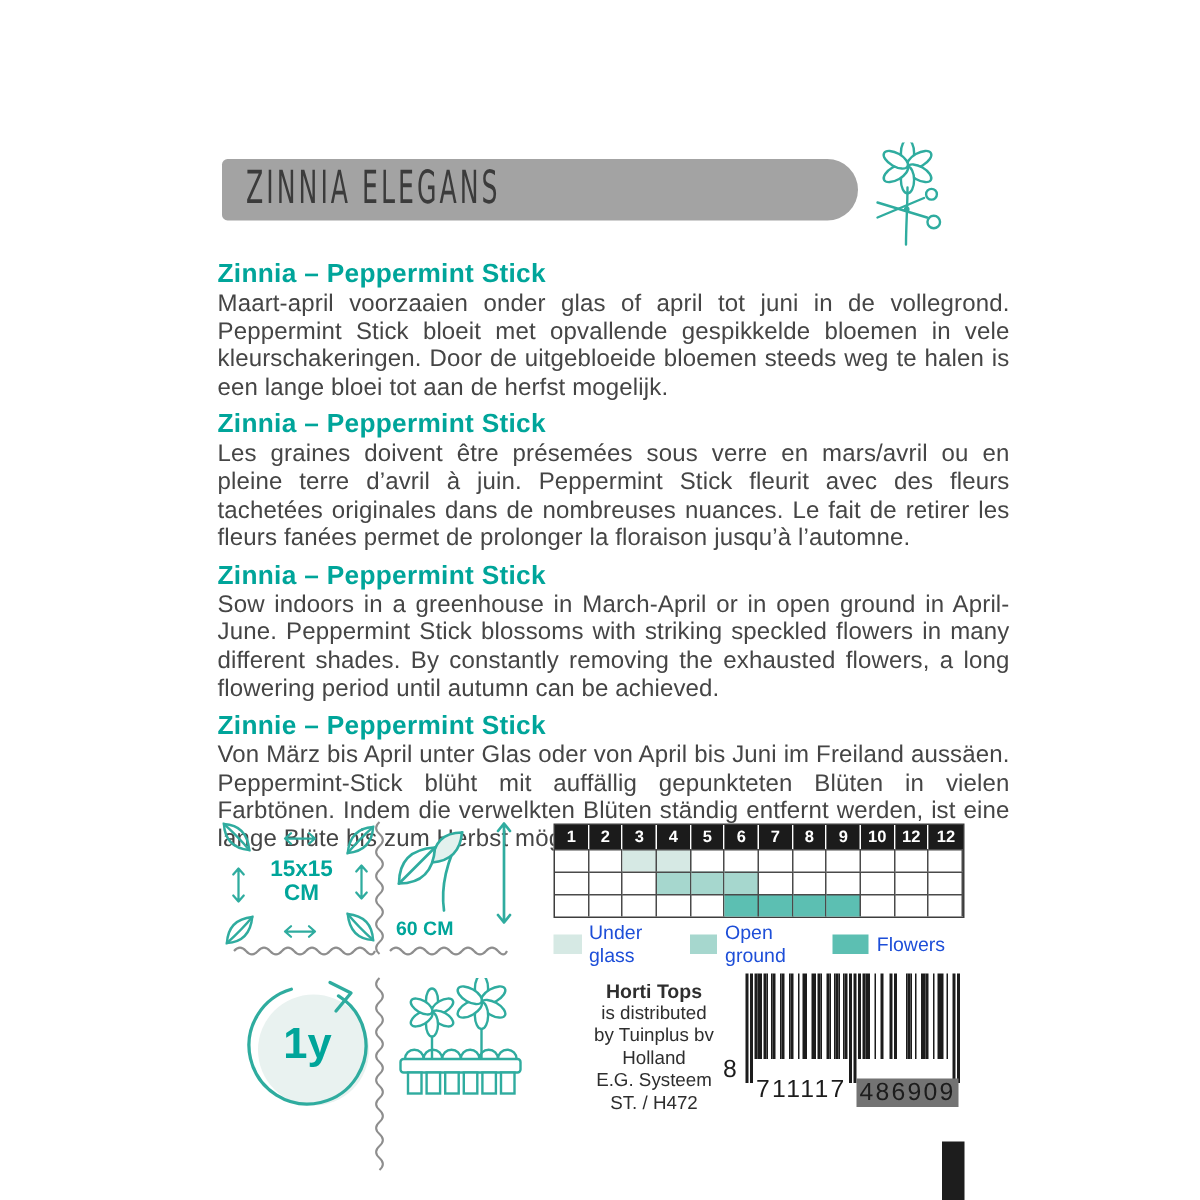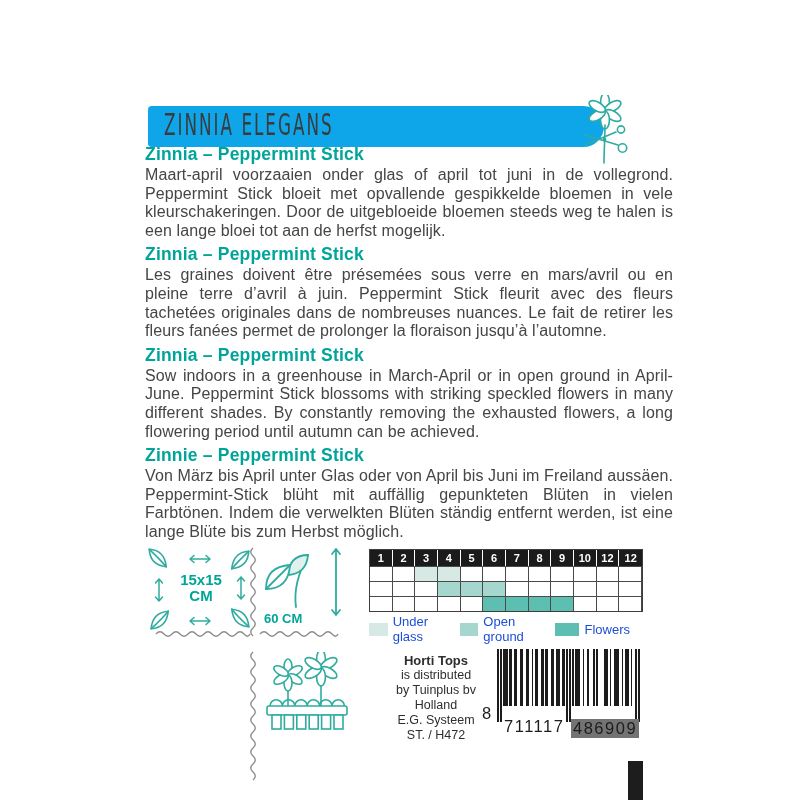--- a/index.html
+++ b/index.html
@@ -1,29 +1,29 @@
 <!DOCTYPE html>
 <html><head>
 <meta charset="utf-8">
 <style>
   html,body{margin:0;padding:0;background:#ffffff;}
   .page{position:relative;width:800px;height:800px;background:#ffffff;overflow:hidden;
         font-family:"Liberation Sans",sans-serif;}
 
   
   .banner{position:absolute;left:148px;top:106px;width:424px;height:41px;
-          background:#0ea5e9;border-radius:4px 22px 22px 4px;padding-left:32px;}
+          background:#a3a3a3;border-radius:4px 22px 22px 4px;}
   .banner .title{position:absolute;left:16px;top:7px;display:inline-block;
           font-family:"DejaVu Sans",sans-serif;font-size:21px;color:#3b3b3b;
           letter-spacing:2.5px;transform:scaleY(1.45) scaleX(0.8);transform-origin:left center;
           white-space:nowrap;}
   .hdr-icon{position:absolute;left:580px;top:95px;}
 
   
-  .text-col{position:absolute;left:145px;top:144px;width:528px;}
+  .text-col{position:absolute;left:145px;top:172px;width:528px;}
   .text-col section{margin:0 0 3px 0;}
   .text-col h3{margin:0;font-size:17.5px;line-height:21px;font-weight:bold;
                color:#00A59A;letter-spacing:.2px;}
   .text-col p{margin:1px 0 4px 0;font-size:16px;line-height:18.6px;text-align:justify;
               color:#454545;letter-spacing:.1px;}
 
   
   .abs{position:absolute;}
   .spacing-block{left:146px;top:546px;width:110px;height:90px;}
   .spacing-label{position:absolute;left:0;top:26px;width:110px;text-align:center;
@@ -256,20 +256,28 @@
       <div class="legend-item">
         <span class="swatch" style="background: rgb(166, 215, 206);"></span>
         <span class="legend-label">Open ground</span>
       </div>
       <div class="legend-item">
         <span class="swatch" style="background: rgb(92, 191, 178);"></span>
         <span class="legend-label">Flowers</span>
       </div>
     </div>
 
+  <div class="abs cycle-block">
+    <svg width="92" height="96" viewBox="0 0 92 96">
+      <circle cx="47" cy="50" r="37" fill="#E9F2F0"></circle>
+      <circle cx="43" cy="47" r="39" fill="none" stroke="#2FAC9F" stroke-width="2.2" stroke-dasharray="212 34" transform="rotate(-58 43 47)" stroke-linecap="round"></circle>
+      <path d="M58 5 L72 12 L62 24" fill="none" stroke="#2FAC9F" stroke-width="2.2" stroke-linejoin="round" stroke-linecap="round"></path>
+    </svg>
+    <div class="cycle-label">1y</div>
+  </div>
 
   <svg class="abs" style="left:248px;top:650px" width="10" height="132" viewBox="0 0 10 132">
     <path d="M5 2 Q0.5 6 5 10 T5 18 T5 26 T5 34 T5 42 T5 50 T5 58 T5 66 T5 74 T5 82 T5 90 T5 98 T5 106 T5 114 T5 122 T5 130" fill="none" stroke="#8E8E8E" stroke-width="1.4"></path>
   </svg>
 
   <svg class="abs" style="left:264px;top:652px" width="86" height="82" viewBox="0 0 86 82">
     <g stroke="#2FAC9F" stroke-width="1.6" fill="#ffffff" stroke-linecap="round">
       <path d="M24 36 L24 54 M57 32 L57 54" fill="none"></path>
       <g transform="translate(24,23)">
         <g>

